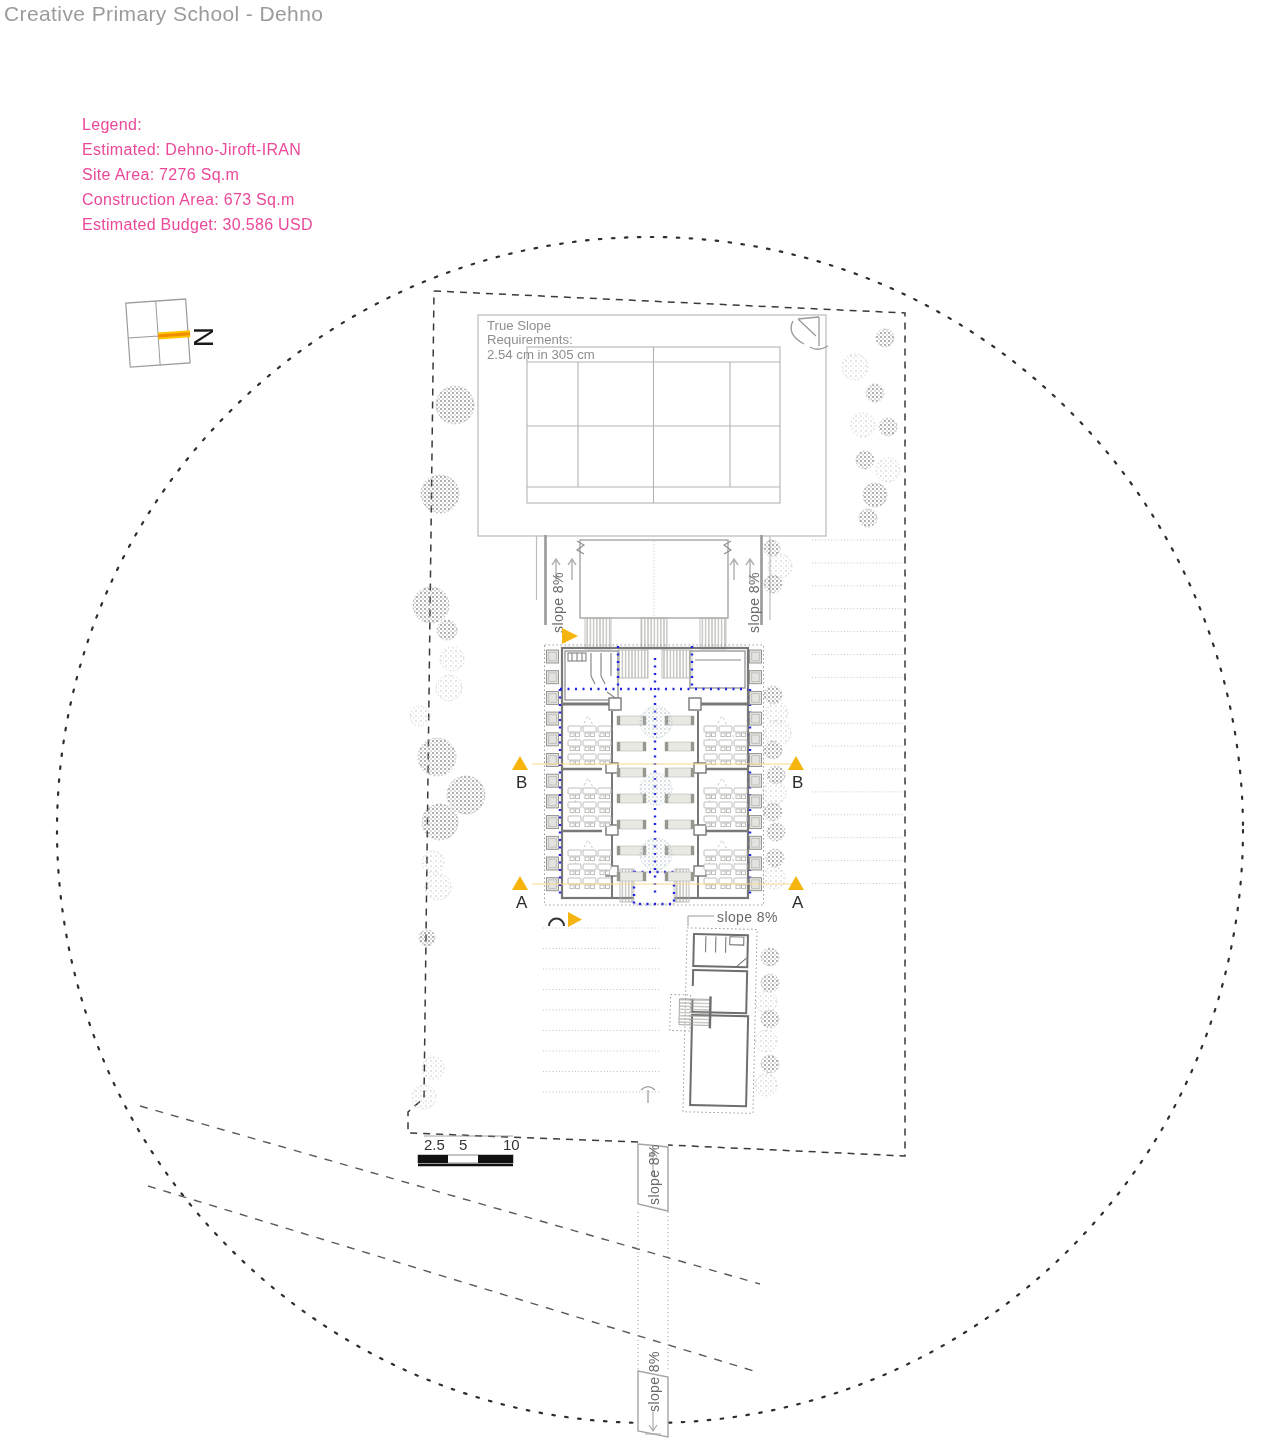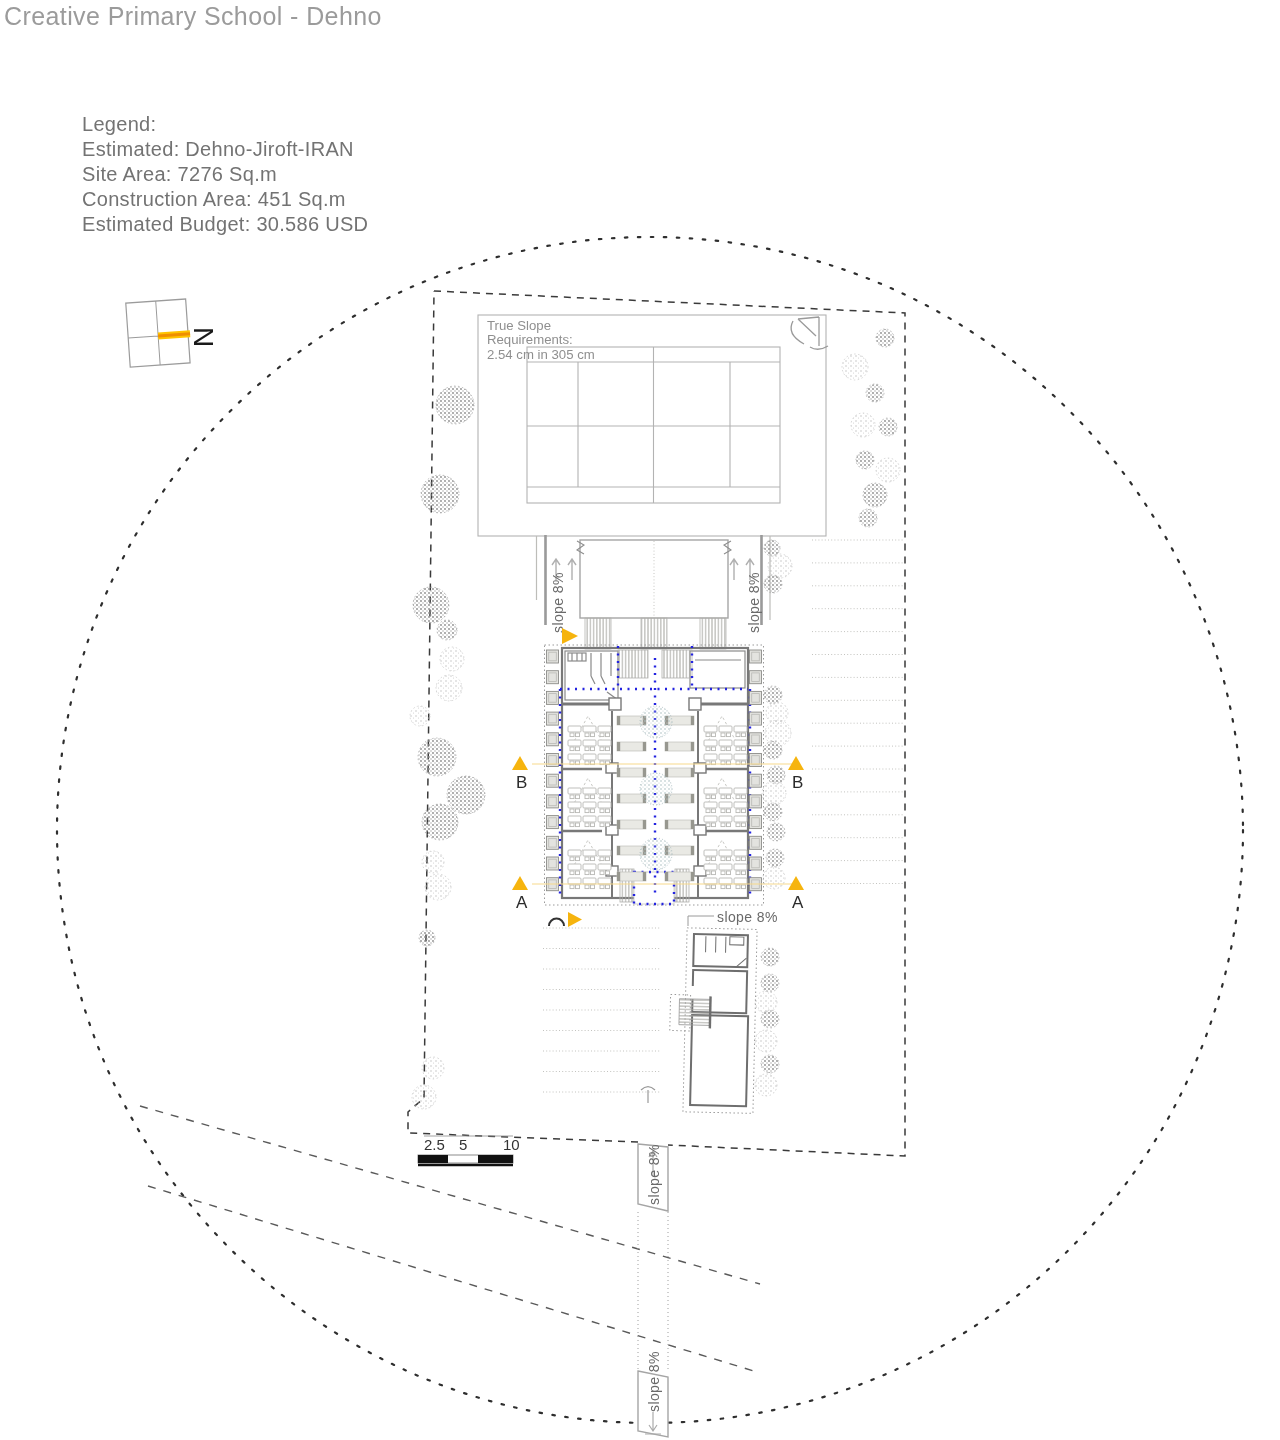--- a/index.html
+++ b/index.html
@@ -1,20 +1,20 @@
 <!DOCTYPE html>
 <html><head>
 <meta charset="utf-8">
 <style>
   html,body{margin:0;padding:0;background:#fff;}
   #stage{position:relative;width:1280px;height:1440px;overflow:hidden;background:#fff;
          font-family:"Liberation Sans",sans-serif;}
   #plan{position:absolute;left:0;top:0;}
-  .title{position:absolute;left:4px;top:2px;font-size:25px;color:#9b9b9b;letter-spacing:.4px;}
-  .legend{position:absolute;left:82px;top:112px;font-size:20px;color:#737373;line-height:25px;letter-spacing:.3px;}
+  .title{position:absolute;left:4px;top:2px;font-size:21px;color:#9b9b9b;letter-spacing:.4px;}
+  .legend{position:absolute;left:82px;top:112px;font-size:16px;color:#ec4899;line-height:25px;letter-spacing:.3px;}
   .legend div{white-space:nowrap;}
   
   .w1{stroke:#787878;stroke-width:2.2;fill:none}
   .w2{stroke:#8a8a8a;stroke-width:1.2;fill:none}
   .w3{stroke:#6e6e6e;stroke-width:2;fill:#fff}
   .thin{stroke:#b3b3b3;stroke-width:1.1;fill:none}
   .thin2{stroke:#a5a5a5;stroke-width:1.4;fill:#fff}
   .dotb{stroke:#9a9a9a;stroke-width:1;fill:none;stroke-dasharray:1.5 2.5}
   .blue{stroke:#2323e0;stroke-width:2.4;fill:none;stroke-dasharray:2 5.5}
   .ylin{stroke:#f7d98c;stroke-width:1.2}
@@ -37,21 +37,21 @@
 <body>
 
 <div id="stage">
 
   <div class="title">Creative Primary School - Dehno</div>
 
   <div class="legend">
     <div>Legend:</div>
     <div>Estimated: Dehno-Jiroft-IRAN</div>
     <div>Site Area: 7276 Sq.m</div>
-    <div>Construction Area: 451 Sq.m</div>
+    <div>Construction Area: 673 Sq.m</div>
     <div>Estimated Budget: 30.586 USD</div>
   </div>
 
   <svg id="plan" width="1280" height="1440" viewBox="0 0 1280 1440">
     <defs>
       <pattern id="stipD" width="4" height="4" patternUnits="userSpaceOnUse">
         <circle cx="1" cy="1" r="0.9" fill="#8b8b8b"></circle>
           <circle cx="3" cy="3" r="0.7" fill="#9c9c9c"></circle>
       </pattern>
       <pattern id="stipL" width="5" height="5" patternUnits="userSpaceOnUse">

